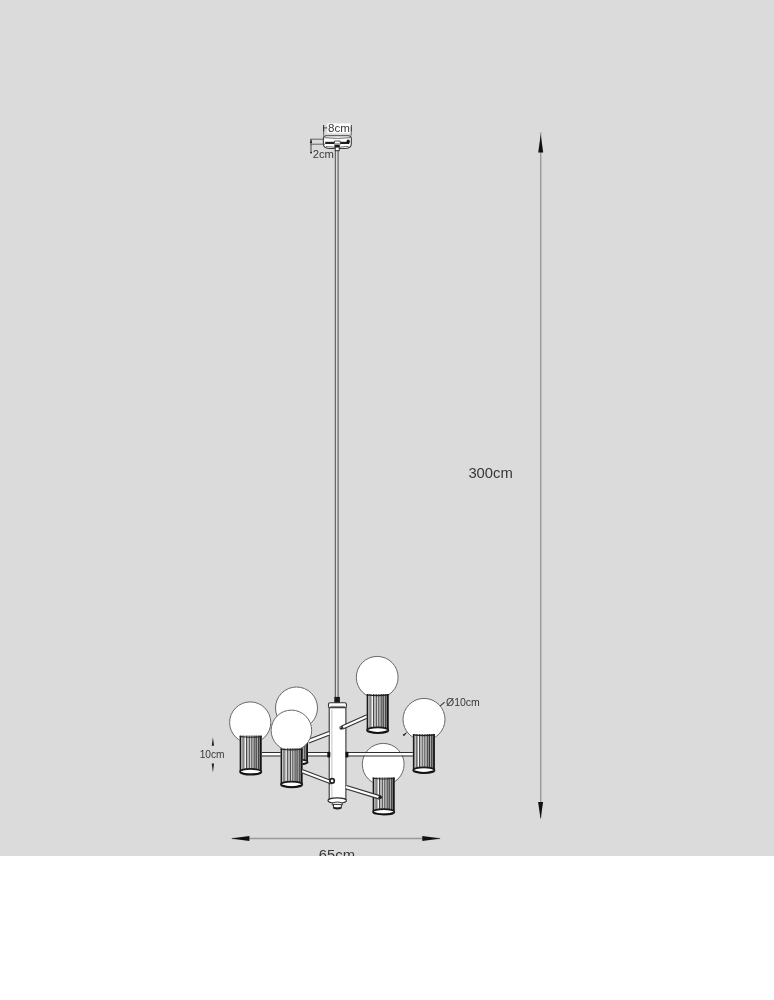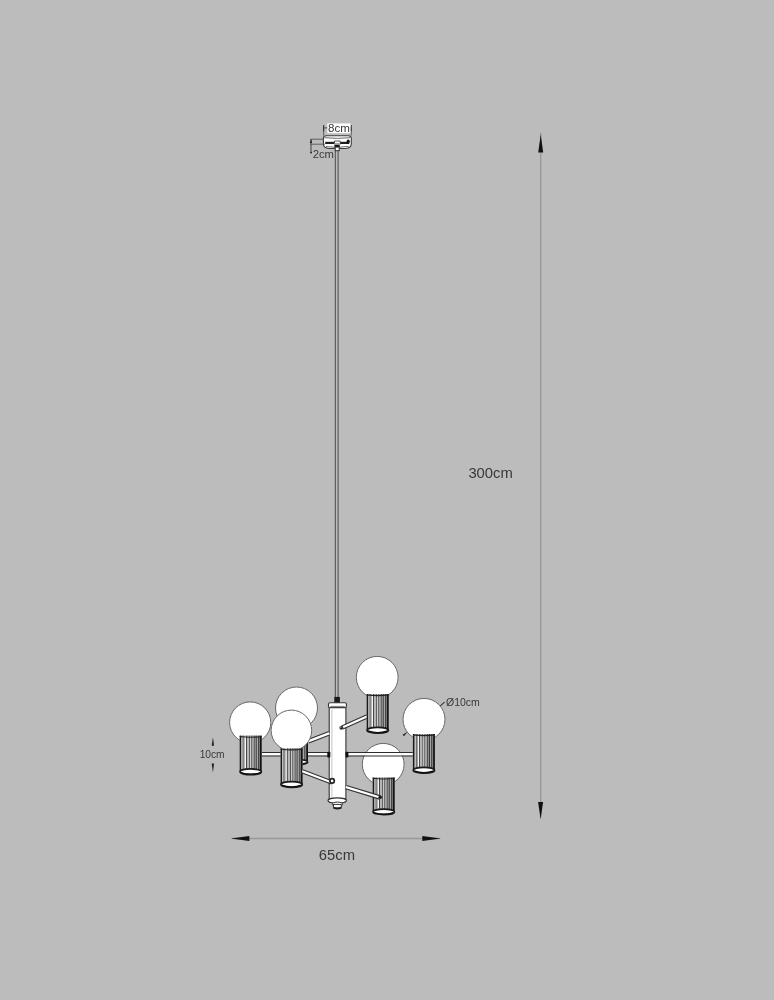--- a/index.html
+++ b/index.html
@@ -1,16 +1,16 @@
 <!DOCTYPE html>
 <html><head>
 <meta charset="utf-8">
 <style>
 html,body{margin:0;padding:0;background:#fff;}
-#stage{position:relative;width:774px;height:1000px;background:#f9a8d4;overflow:hidden;filter:grayscale(1);}
+#stage{position:relative;width:774px;height:856px;background:#fde047;overflow:hidden;filter:grayscale(1);}
 text{font-family:"Liberation Sans",sans-serif;fill:#383838;}
 </style>
 </head>
 <body>
 <div id="stage">
 <svg width="774" height="1000" viewBox="0 0 774 1000">
 <defs>
 <g id="holder">
 <rect x="0" y="0" width="22" height="35.9" fill="#bdbdbd"></rect>
 <rect x="0" y="0" width="1.8" height="35.9" fill="#191919"></rect>

